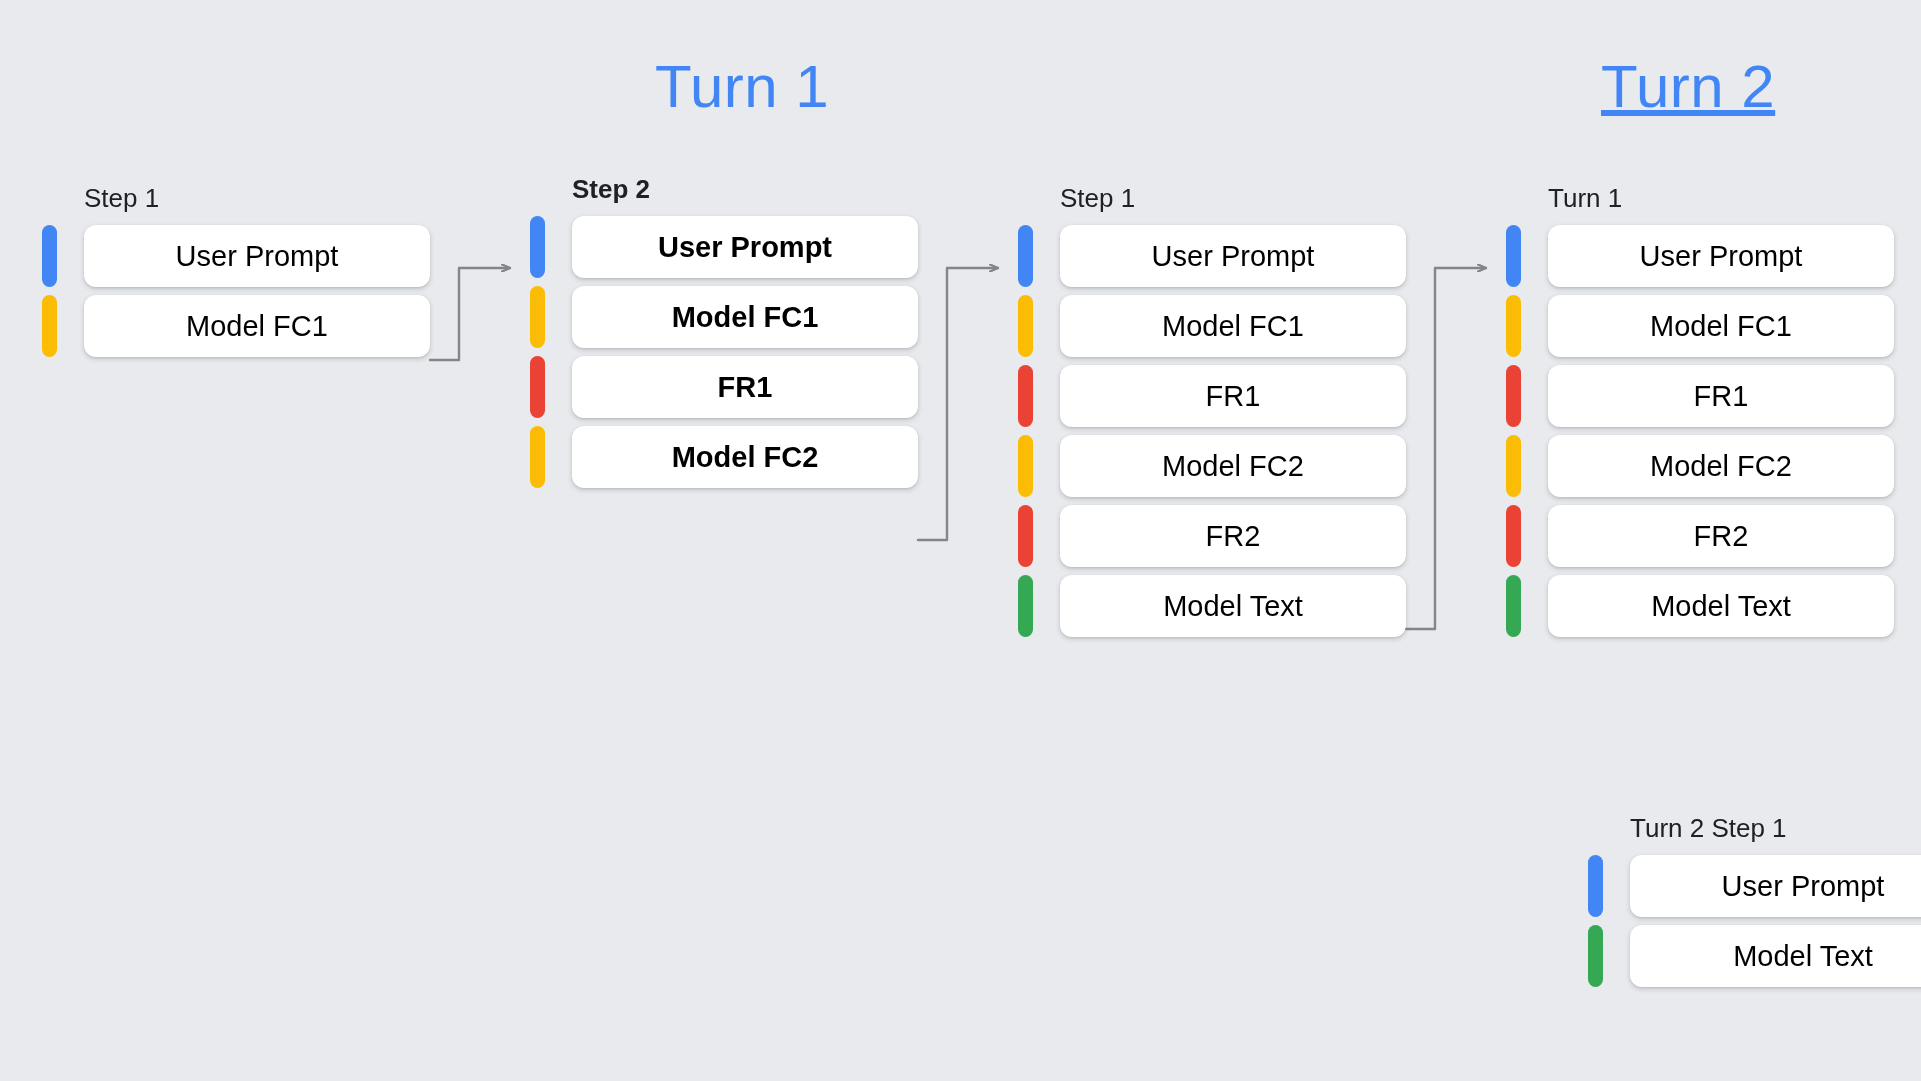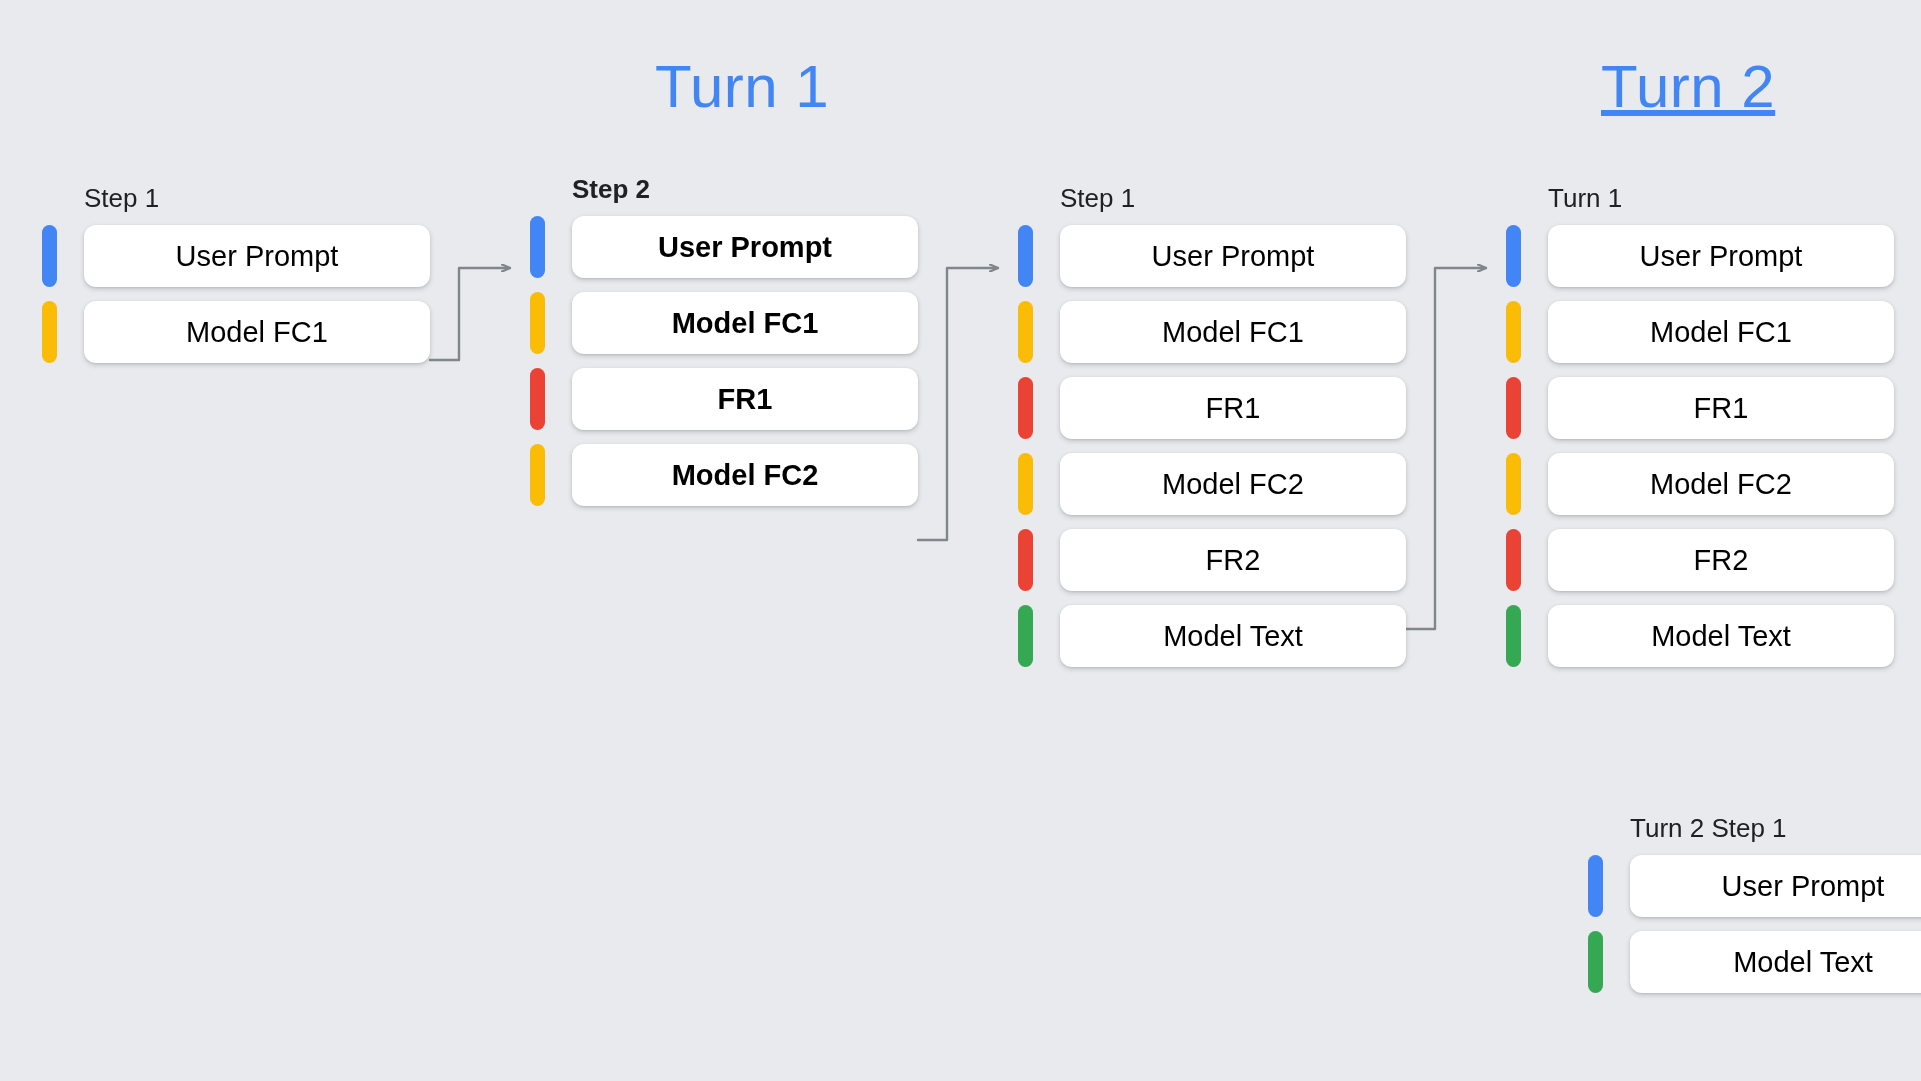--- a/index.html
+++ b/index.html
@@ -42,21 +42,21 @@
     font-size: 26px;
     color: #202124;
     line-height: 1;
     margin-bottom: 14px;
     white-space: nowrap;
     padding-left: 42px;
   }
   .rows {
     display: flex;
     flex-direction: column;
-    gap: 14px;
+    gap: 8px;
   }
   .row {
     display: flex;
     align-items: stretch;
     height: 62px;
   }
   .row-bar {
     width: 15px;
     border-radius: 8px;
     flex: 0 0 15px;

